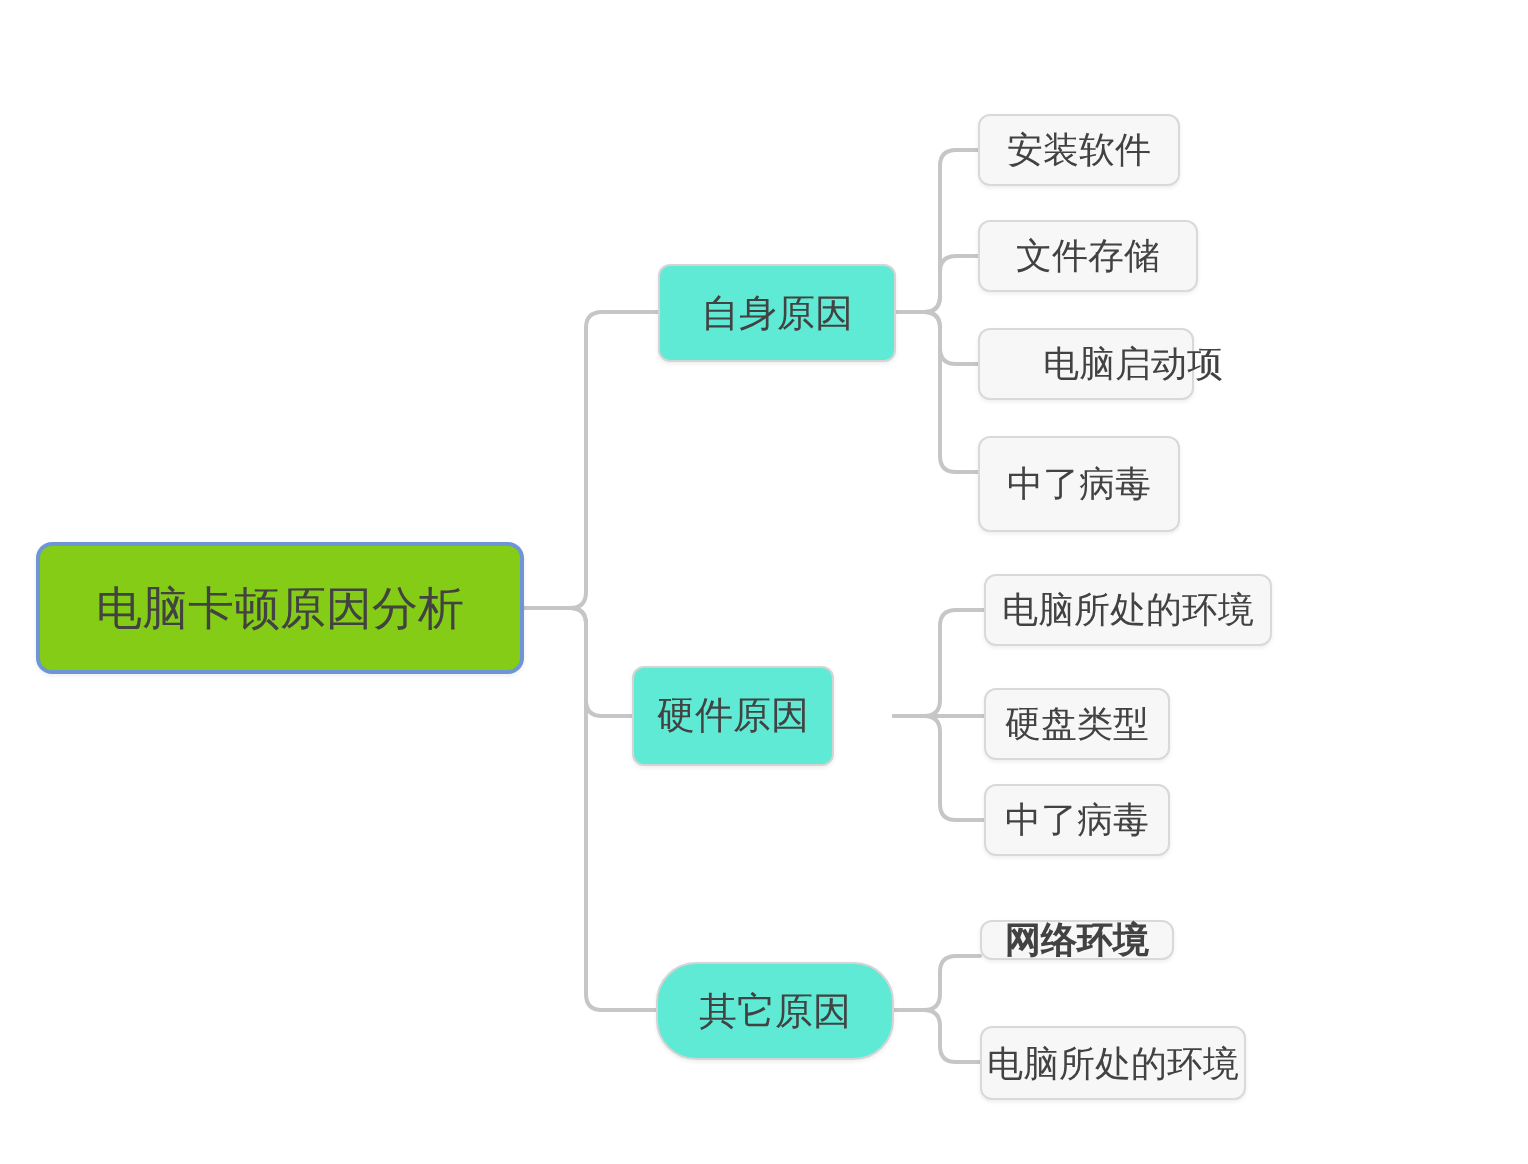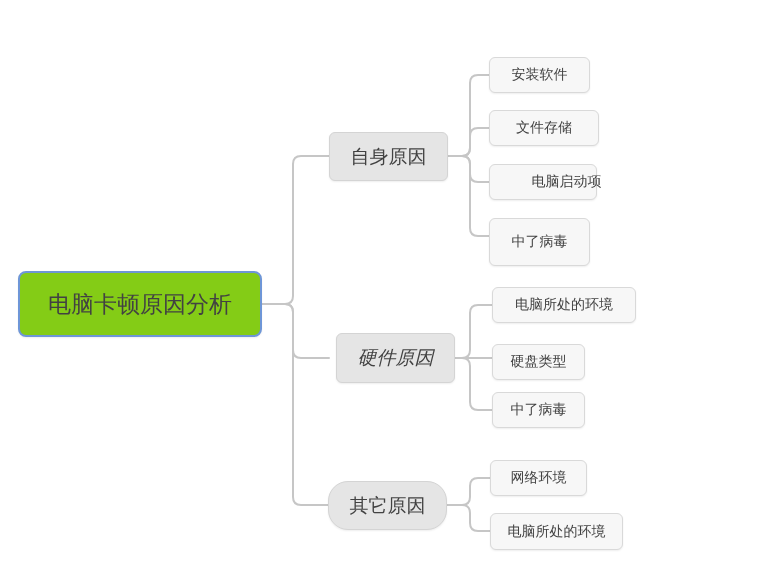--- a/index.html
+++ b/index.html
@@ -43,24 +43,24 @@
     cursor: default;
   }
   .node.root {
     border: 2px solid #6e96d7;
     border-radius: 8px;
     font-size: 23px;
     background: #84cc16;
   }
   .node.branch {
     font-size: 19px;
-    background: #e5e5e5;
+    background: #5eead4;
   }
   .node.child {
-    font-size: 14px;
+    font-size: 18px;
     background: #f7f7f7;
     border-color: #d9d9d9;
   }
 </style>
 </head>
 <body>
 
 <div class="canvas">
 
   <svg class="connectors" viewBox="0 0 764 582" xmlns="http://www.w3.org/2000/svg">
@@ -78,28 +78,28 @@
     <path d="M447,358 H492"></path>
     <path d="M447,358 H462 Q470,358 470,366 V402 Q470,410 478,410 H492"></path>
 
     <path d="M447,505 H462 Q470,505 470,497 V486 Q470,478 478,478 H490"></path>
     <path d="M447,505 H462 Q470,505 470,513 V523 Q470,531 478,531 H490"></path>
   </svg>
 
   <div class="node root" style="left:18px; top:271px; width:244px; height:66px;">电脑卡顿原因分析</div>
 
   <div class="node branch" style="left:329px; top:132px; width:119px; height:49px;">自身原因</div>
-  <div class="node branch" style="left:336px; top:333px; width:119px; height:50px;font-style:italic;">硬件原因</div>
+  <div class="node branch" style="left:316px; top:333px; width:101px; height:50px;">硬件原因</div>
   <div class="node branch" style="left:328px; top:481px; width:119px; height:49px;border-radius:20px;">其它原因</div>
 
   <div class="node child" style="left:489px; top:57px; width:101px; height:36px;">安装软件</div>
   <div class="node child" style="left:489px; top:110px; width:110px; height:36px;">文件存储</div>
   <div class="node child" style="left:489px; top:164px; width:108px; height:36px;padding-left:47px;">电脑启动项</div>
   <div class="node child" style="left:489px; top:218px; width:101px; height:48px;">中了病毒</div>
 
   <div class="node child" style="left:492px; top:287px; width:144px; height:36px;">电脑所处的环境</div>
   <div class="node child" style="left:492px; top:344px; width:93px; height:36px;">硬盘类型</div>
   <div class="node child" style="left:492px; top:392px; width:93px; height:36px;">中了病毒</div>
 
-  <div class="node child" style="left:490px; top:460px; width:97px; height:36px;">网络环境</div>
+  <div class="node child" style="left:490px; top:460px; width:97px; height:20px;font-weight:bold;">网络环境</div>
   <div class="node child" style="left:490px; top:513px; width:133px; height:37px;">电脑所处的环境</div>
 
 </div>
 
 </body></html>

